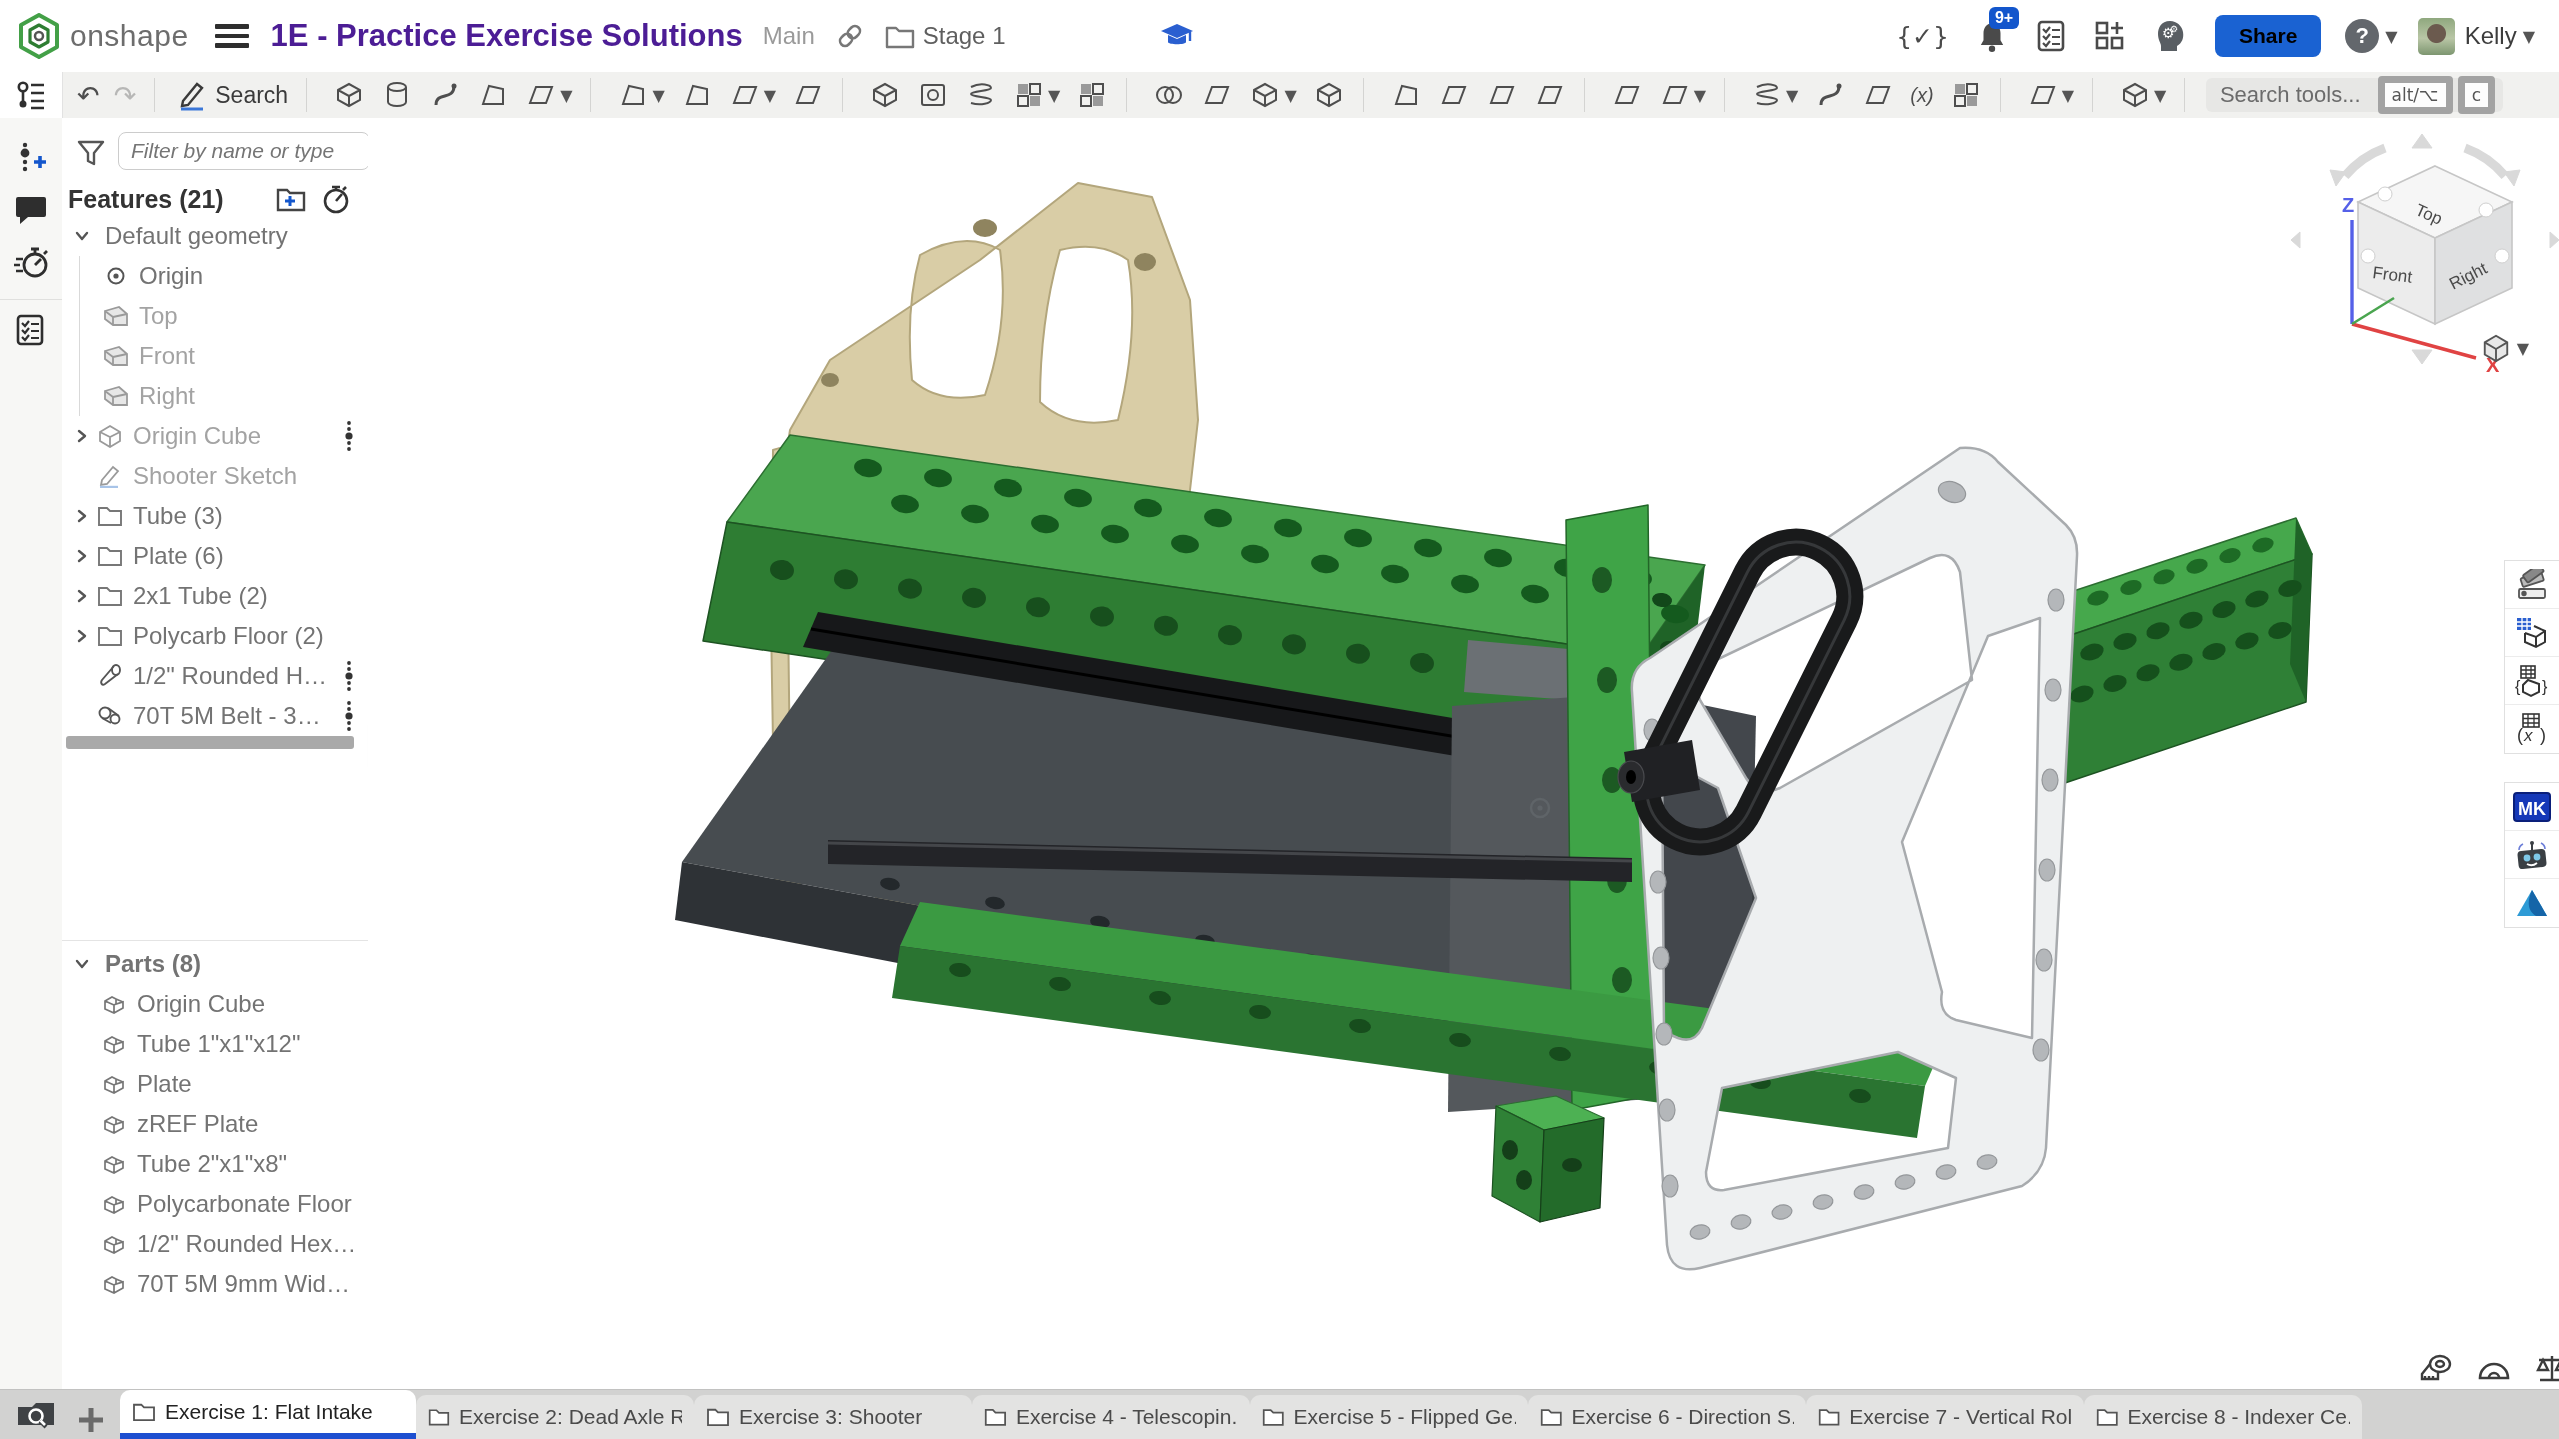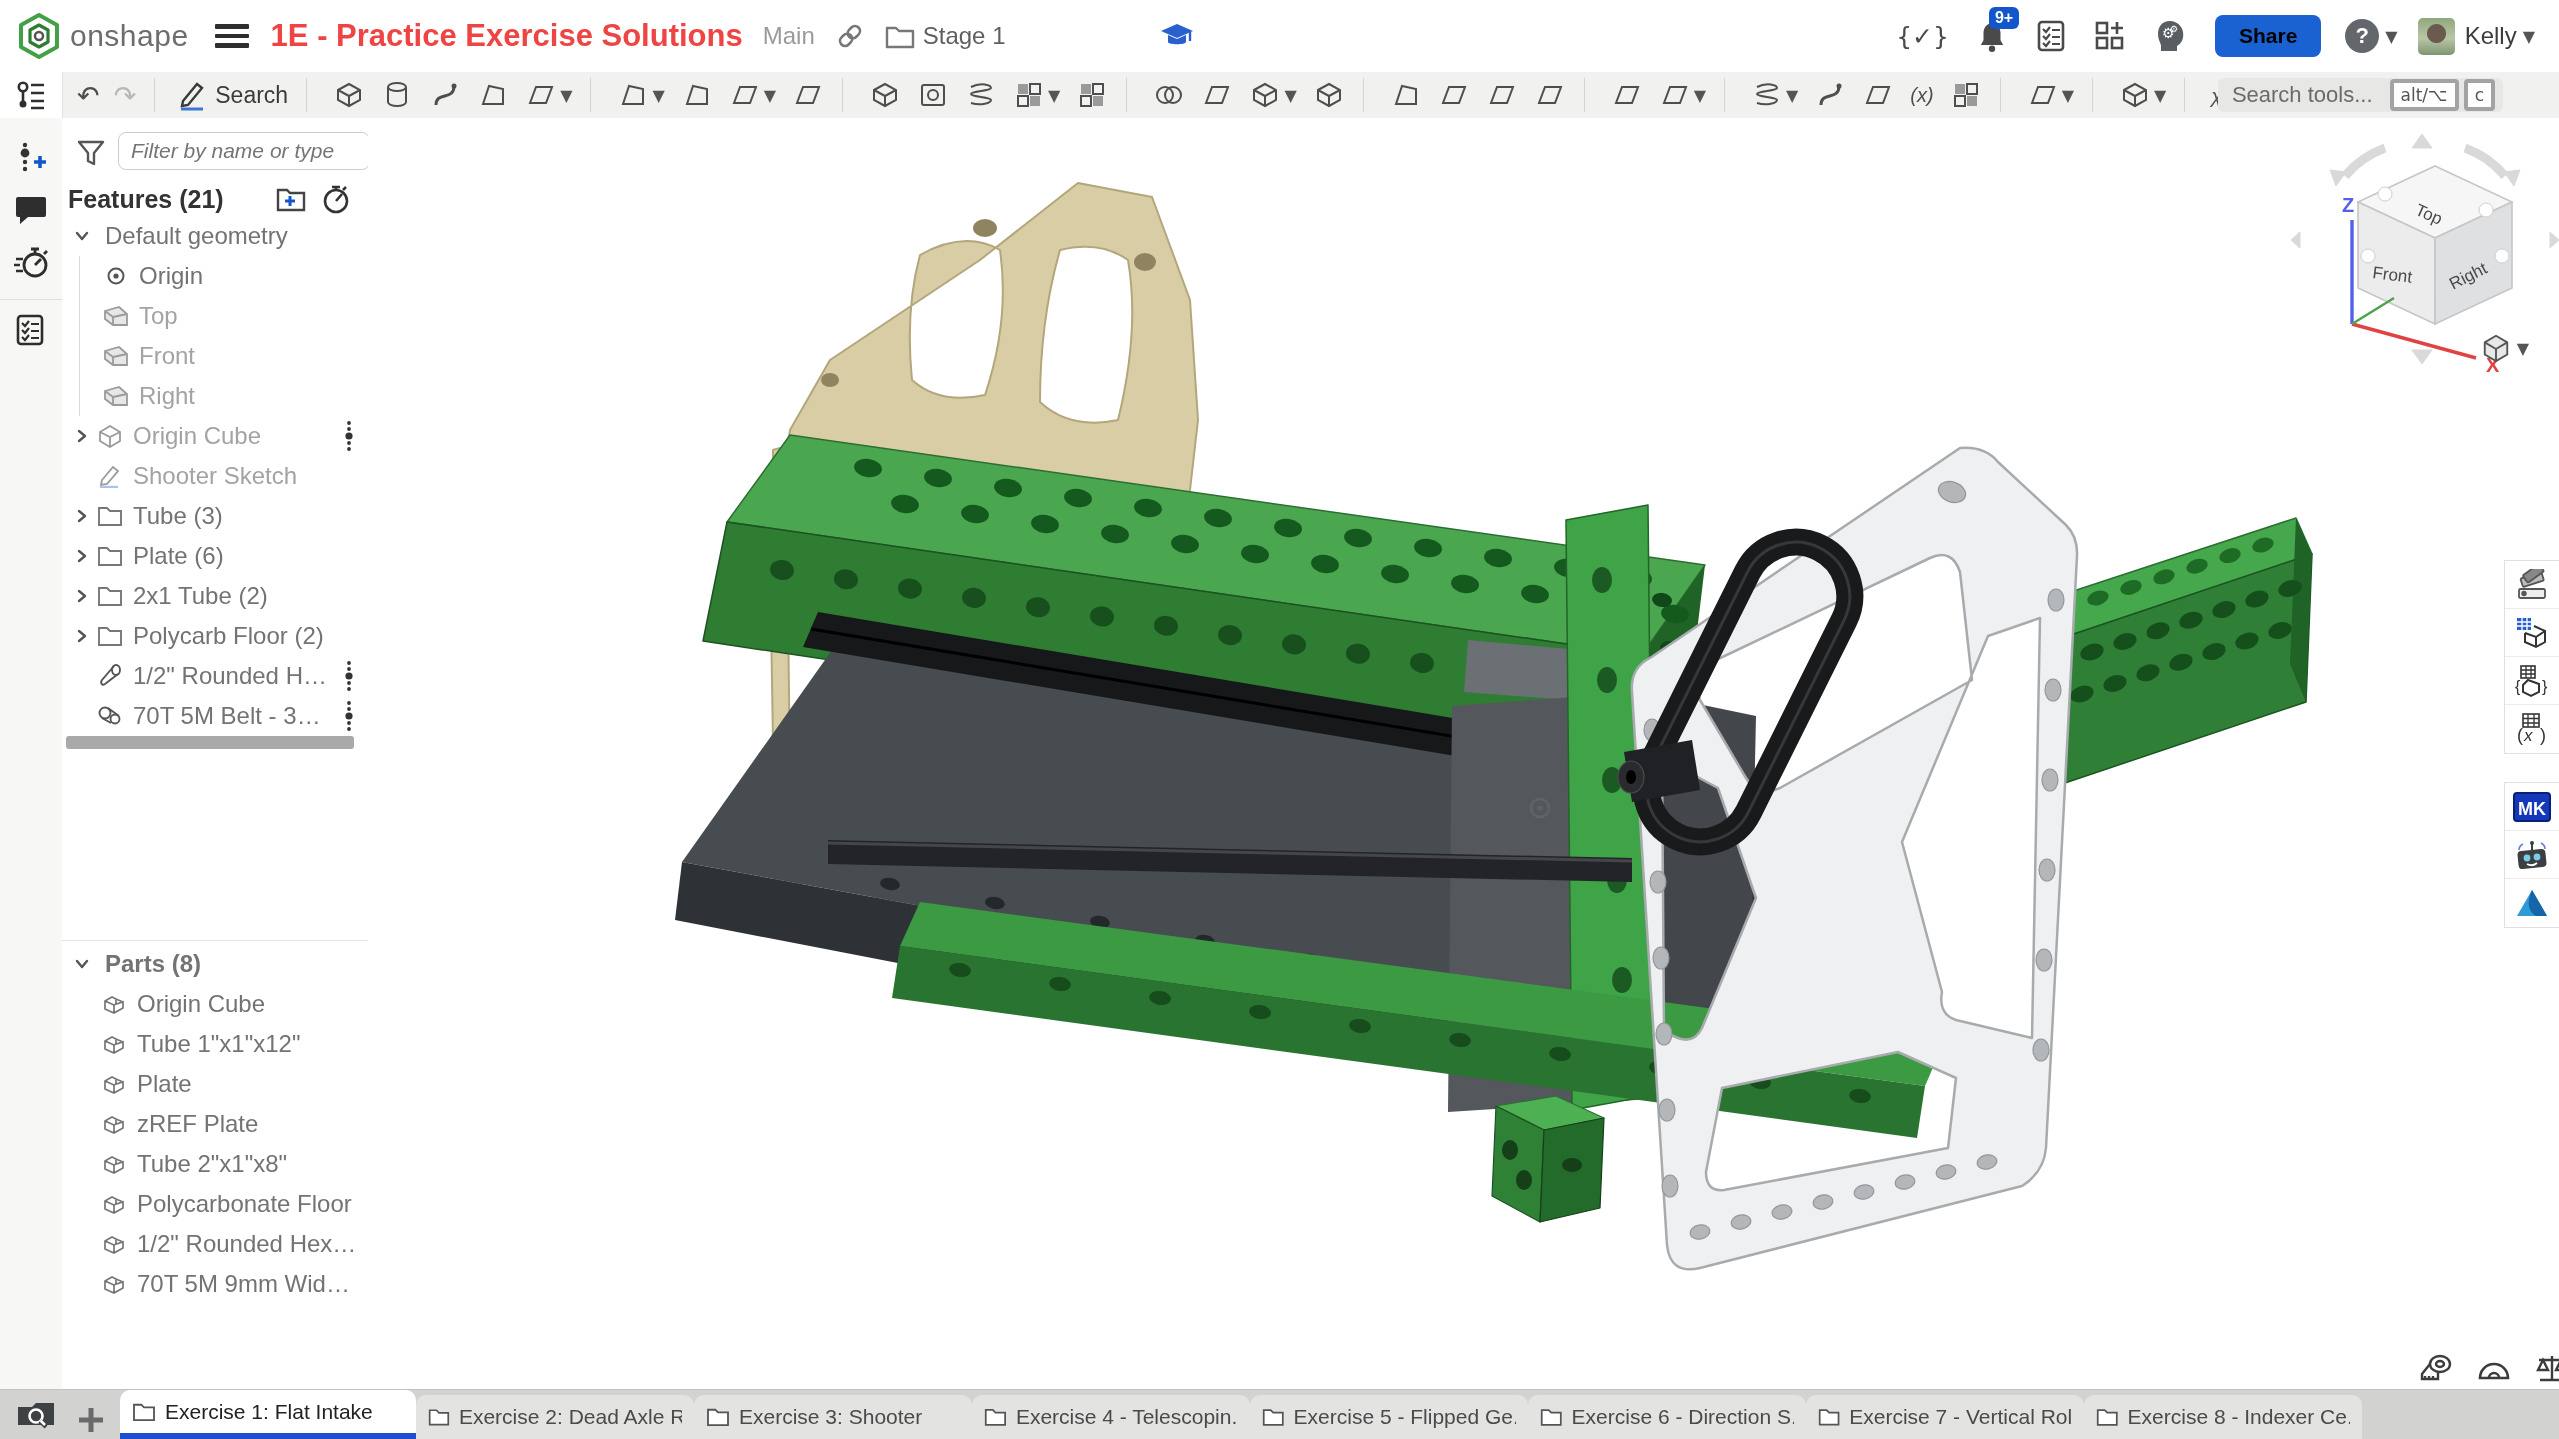--- a/index.html
+++ b/index.html
@@ -7,21 +7,21 @@
        font-family:"Liberation Sans",sans-serif;color:#333;
        -webkit-font-smoothing:antialiased;}
   .abs{position:absolute;}
   svg{display:block;}
   
   #header{left:0;top:0;width:2559px;height:72px;background:#fff;display:flex;align-items:center;}
   #logo{display:flex;align-items:center;margin-left:18px;}
   #logo-text{font-size:30px;color:#6d6d6d;margin-left:10px;letter-spacing:.5px;}
   #hamburger{margin-left:26px;width:34px;cursor:pointer;}
   #hamburger div{height:4.5px;background:#2e2e2e;margin:5px 0;border-radius:1px;}
-  #doc-title{font-size:31px;font-weight:700;color:#ef4444;margin-left:22px;white-space:nowrap;}
+  #doc-title{font-size:31px;font-weight:700;color:#4c1d95;margin-left:22px;white-space:nowrap;}
   #ws-name{font-size:24px;color:#9a9a9a;margin-left:20px;}
   .hd-ic{margin-left:20px;display:flex;align-items:center;color:#666;}
   #stage-label{font-size:24px;color:#5f5f5f;margin-left:8px;}
   #gradcap{margin-left:155px;}
   #header-right{margin-left:auto;display:flex;align-items:center;margin-right:24px;}
   .hr-ic{margin-left:26px;position:relative;display:flex;align-items:center;color:#4a4a4a;}
   .curly{font-family:"DejaVu Sans",sans-serif;font-size:25px;color:#4a4a4a;}
   #notif-badge{position:absolute;left:14px;top:-12px;background:#1356cc;color:#fff;font-size:16px;
       font-weight:700;padding:1px 6px;border-radius:6px;line-height:20px;}
   #share-btn{margin-left:28px;background:#1a62d2;color:#000000;font-size:21px;font-weight:600;
@@ -44,21 +44,21 @@
   .tsep{width:1px;height:34px;background:#d4d4d2;margin:0 10px 0 18px;}
   #sketch-btn{display:flex;align-items:center;margin-left:12px;cursor:pointer;}
   #sketch-label{font-size:23px;color:#3a3a3a;margin-left:8px;}
   #tools{display:flex;align-items:center;}
   .tool{display:flex;align-items:center;margin-left:16px;cursor:pointer;}
   .tool .txtg{font-size:20px;color:#4e4e4e;font-style:italic;}
   .tool .caret{margin-left:3px;}
   #search-box{position:absolute;right:56px;top:78px;height:34px;background:#e7e7e5;border-radius:6px;
       display:flex;align-items:center;padding:0 8px 0 14px;}
   #search-label{font-size:22px;color:#6b6b6b;margin-right:12px;}
-  .keycap{background:#fdfdfd;border:4px solid #a3a3a3;border-radius:4px;font-size:17px;color:#555;
+  .keycap{background:#fdfdfd;border:7px solid #a3a3a3;border-radius:4px;font-size:17px;color:#555;
       padding:2px 7px;margin-left:5px;font-family:"DejaVu Sans",sans-serif;}
   
   #left-rail{left:0;top:118px;width:62px;height:1272px;background:#f7f7f5;border-right:1px solid #e3e3e1;}
   .rail-ic{position:absolute;left:14px;width:34px;height:34px;color:#3c3c3c;cursor:pointer;}
   .rail-div{position:absolute;left:0;width:62px;height:1px;background:#e0e0de;}
   
   #panel{left:62px;top:118px;width:306px;height:1272px;background:#fff;border-right:1px solid #d5d5d5;}
   #filter-row{position:absolute;top:8px;left:0;width:306px;height:48px;}
   #filter-input{position:absolute;left:56px;top:6px;width:226px;height:36px;border:1px solid #ccc;
       border-radius:8px;font-size:21px;font-style:italic;color:#999;padding:0 12px;outline:none;

